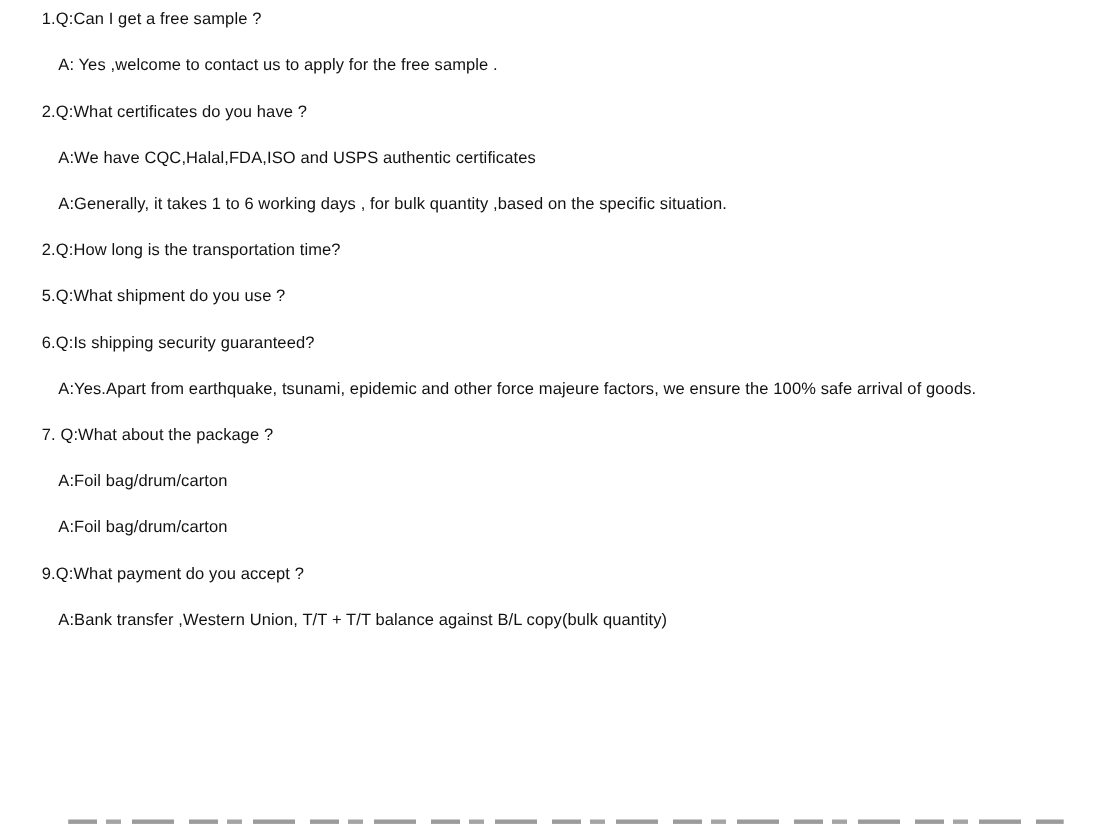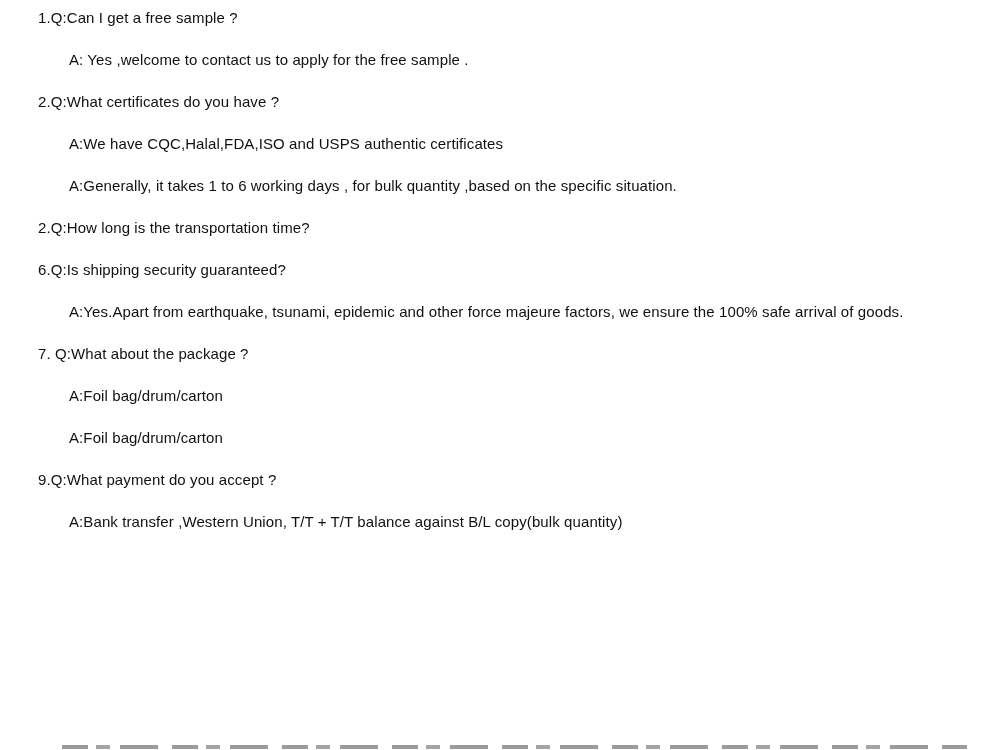--- a/index.html
+++ b/index.html
@@ -22,21 +22,21 @@
     width: 1000px;
   }
   .line {
     height: 42px;
     line-height: 42px;
     font-size: 15px;
     white-space: nowrap;
     letter-spacing: 0.1px;
   }
   .line.question { padding-left: 38px; }
-  .line.answer   { padding-left: 53px; margin-left: 16px; }
+  .line.answer   { padding-left: 53px; }
   
   .clipped-next-line {
     position: absolute;
     top: 745px;
     left: 62px;
     width: 905px;
     height: 4px;
     background: repeating-linear-gradient(
       90deg,
       #4a4a4a 0px,  #4a4a4a 26px,
@@ -57,20 +57,21 @@
   <div class="line question">1.Q:Can I get a free sample ?</div>
   <div class="line answer">A: Yes ,welcome to contact us to apply for the free sample .</div>
 
   <div class="line question">2.Q:What certificates do you have ?</div>
   <div class="line answer">A:We have CQC,Halal,FDA,ISO and USPS authentic certificates</div>
 
   <div class="line answer">A:Generally, it takes 1 to 6 working days , for bulk quantity ,based on the specific situation.</div>
 
   <div class="line question">2.Q:How long is the transportation time?</div>
 
+  <div class="line question">5.Q:What shipment do you use ?</div>
 
   <div class="line question">6.Q:Is shipping security guaranteed?</div>
   <div class="line answer">A:Yes.Apart from earthquake, tsunami, epidemic and other force majeure factors, we ensure the 100% safe arrival of goods.</div>
 
   <div class="line question">7. Q:What about the package ?</div>
   <div class="line answer">A:Foil bag/drum/carton</div>
 
   <div class="line answer">A:Foil bag/drum/carton</div>
 
   <div class="line question">9.Q:What payment do you accept ?</div>

